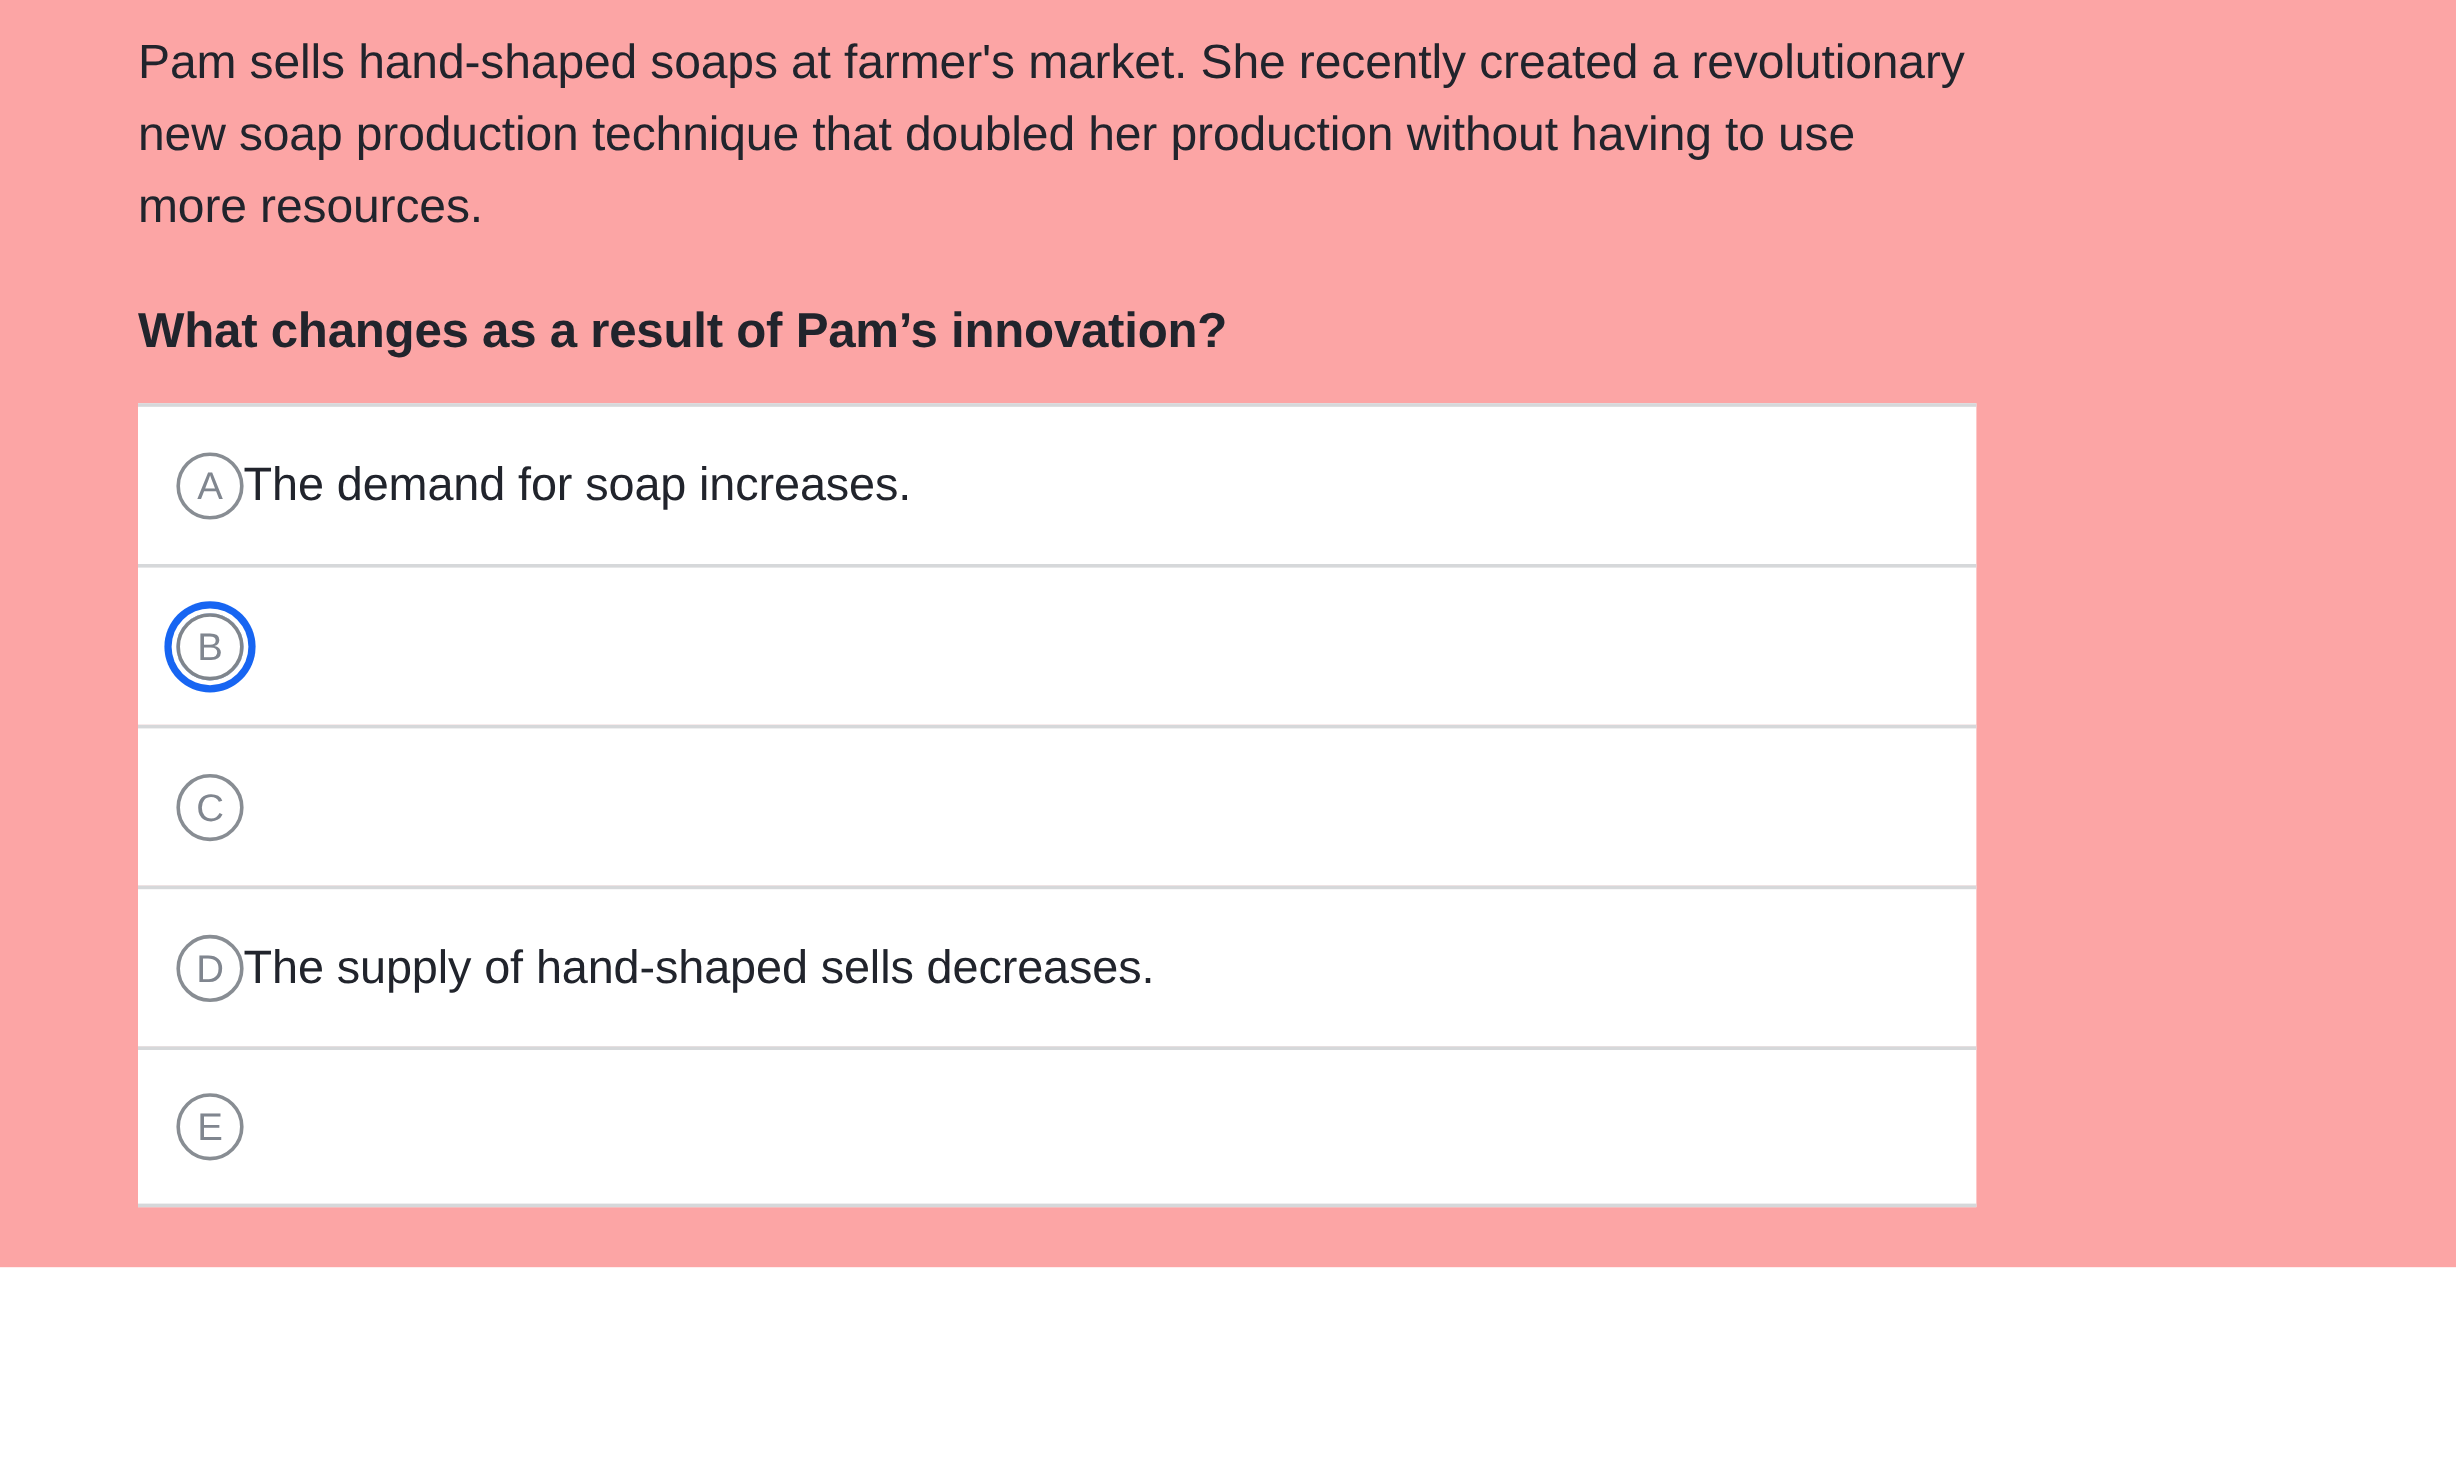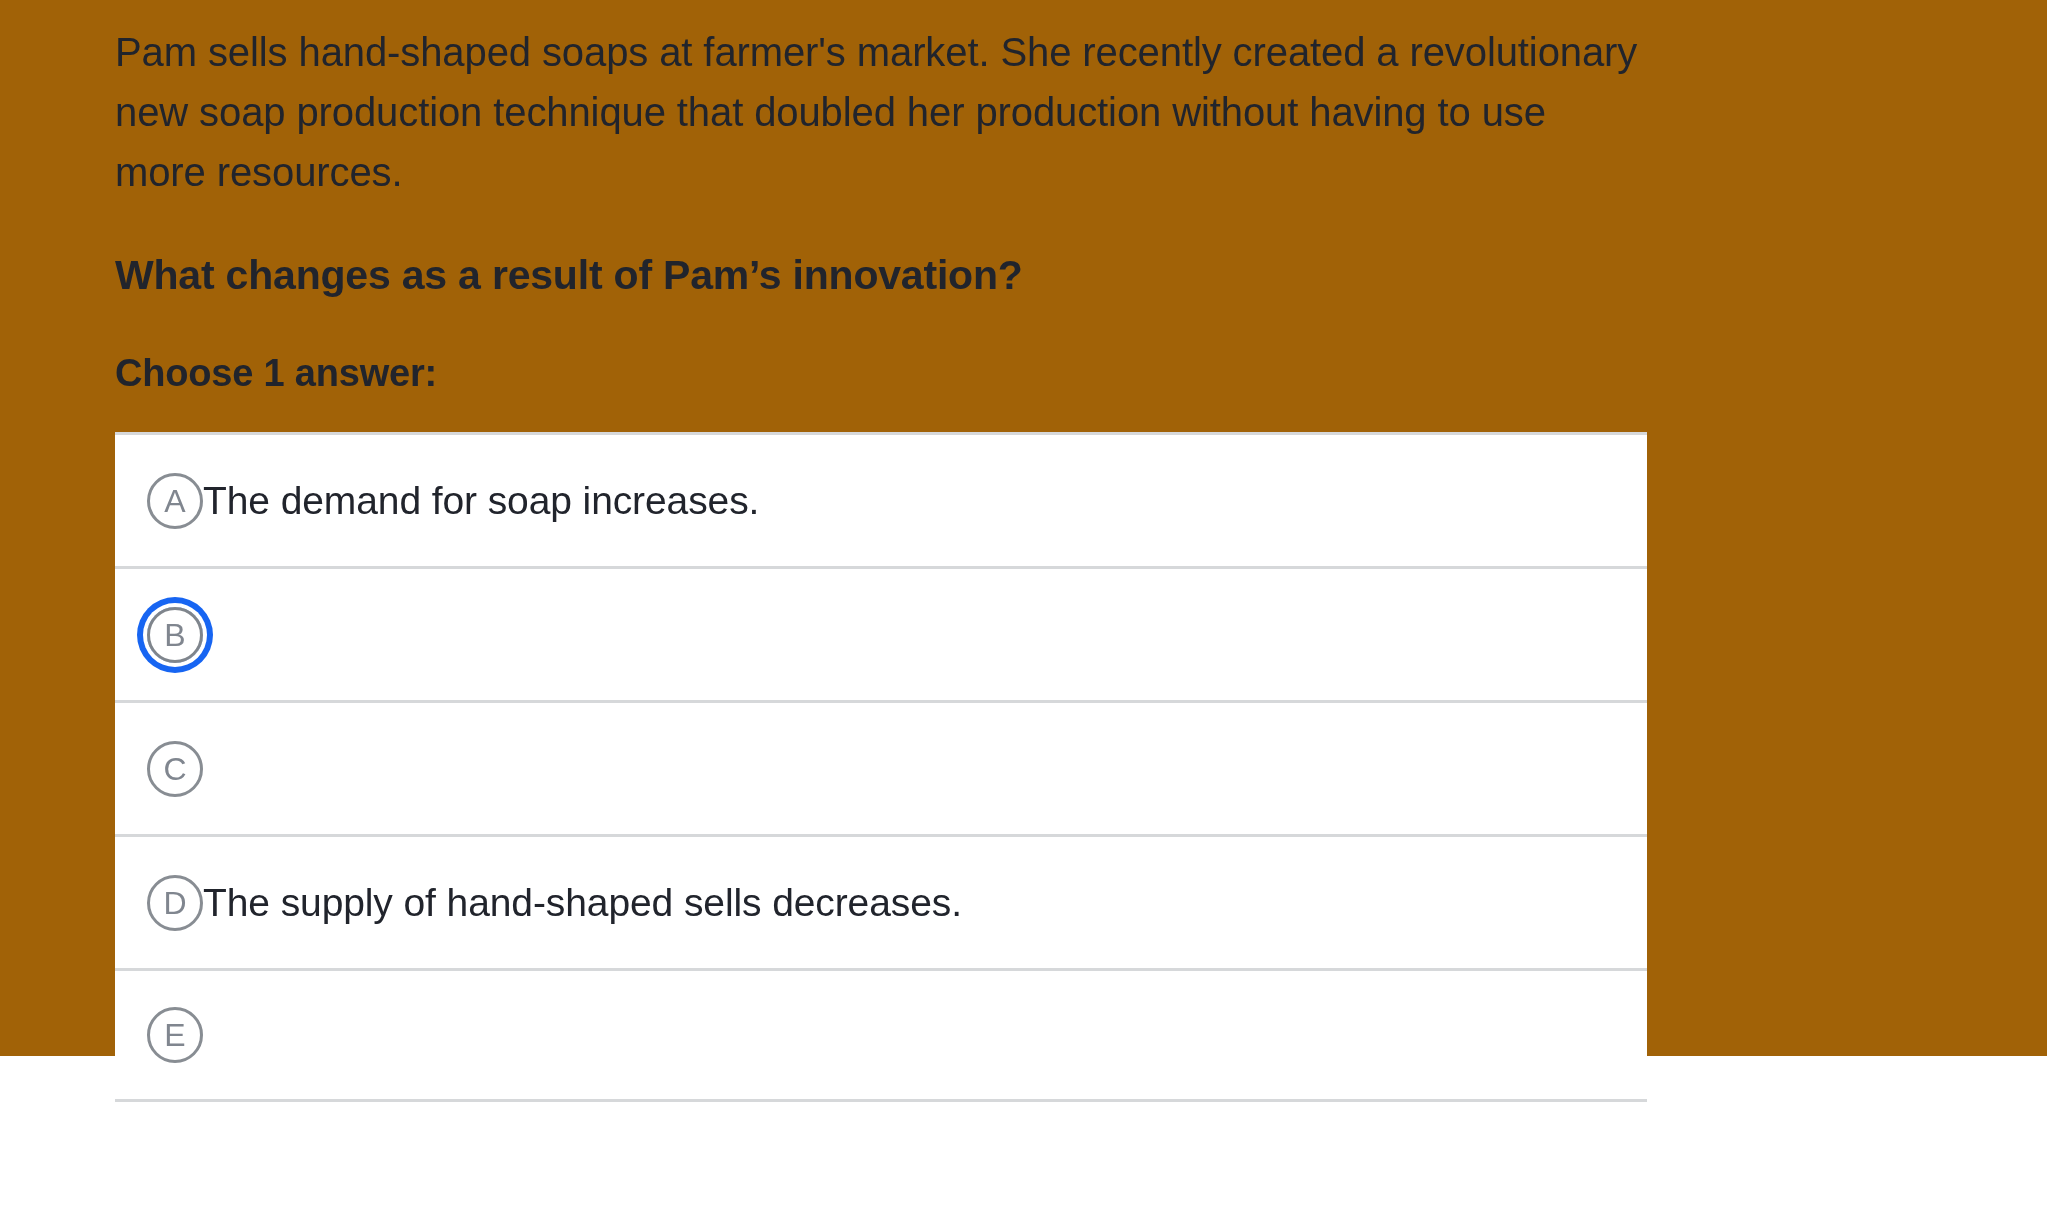--- a/index.html
+++ b/index.html
@@ -12,21 +12,21 @@
     height: 1221px;
     font-family: "Liberation Sans", sans-serif;
     color: #21242c;
     overflow: hidden;
   }
 
   #question-page {
     position: relative;
     width: 2047px;
     height: 1056px;
-    background: #a16207;
+    background: #fca5a5;
   }
 
   .content {
     position: absolute;
     left: 115px;
     top: 0;
     width: 1532px;
   }
 
   
@@ -121,21 +121,20 @@
 </head>
 <body>
 
 <div id="question-page">
   <div class="content">
 
     <p class="stem">Pam sells hand-shaped soaps at farmer's market. She recently created a revolutionary new soap production technique that doubled her production without having to use more resources.</p>
 
     <p class="prompt">What changes as a result of Pam’s innovation?</p>
 
-    <p class="choose-label">Choose 1 answer:</p>
 
     <ul class="options" id="options-list">
         <li class="option-row">
           <span class="letter-badge">A</span>
           <span class="option-text">The demand for soap increases.</span>
         </li>
         <li class="option-row">
           <span class="letter-badge focused">B</span>
         </li>
         <li class="option-row">

